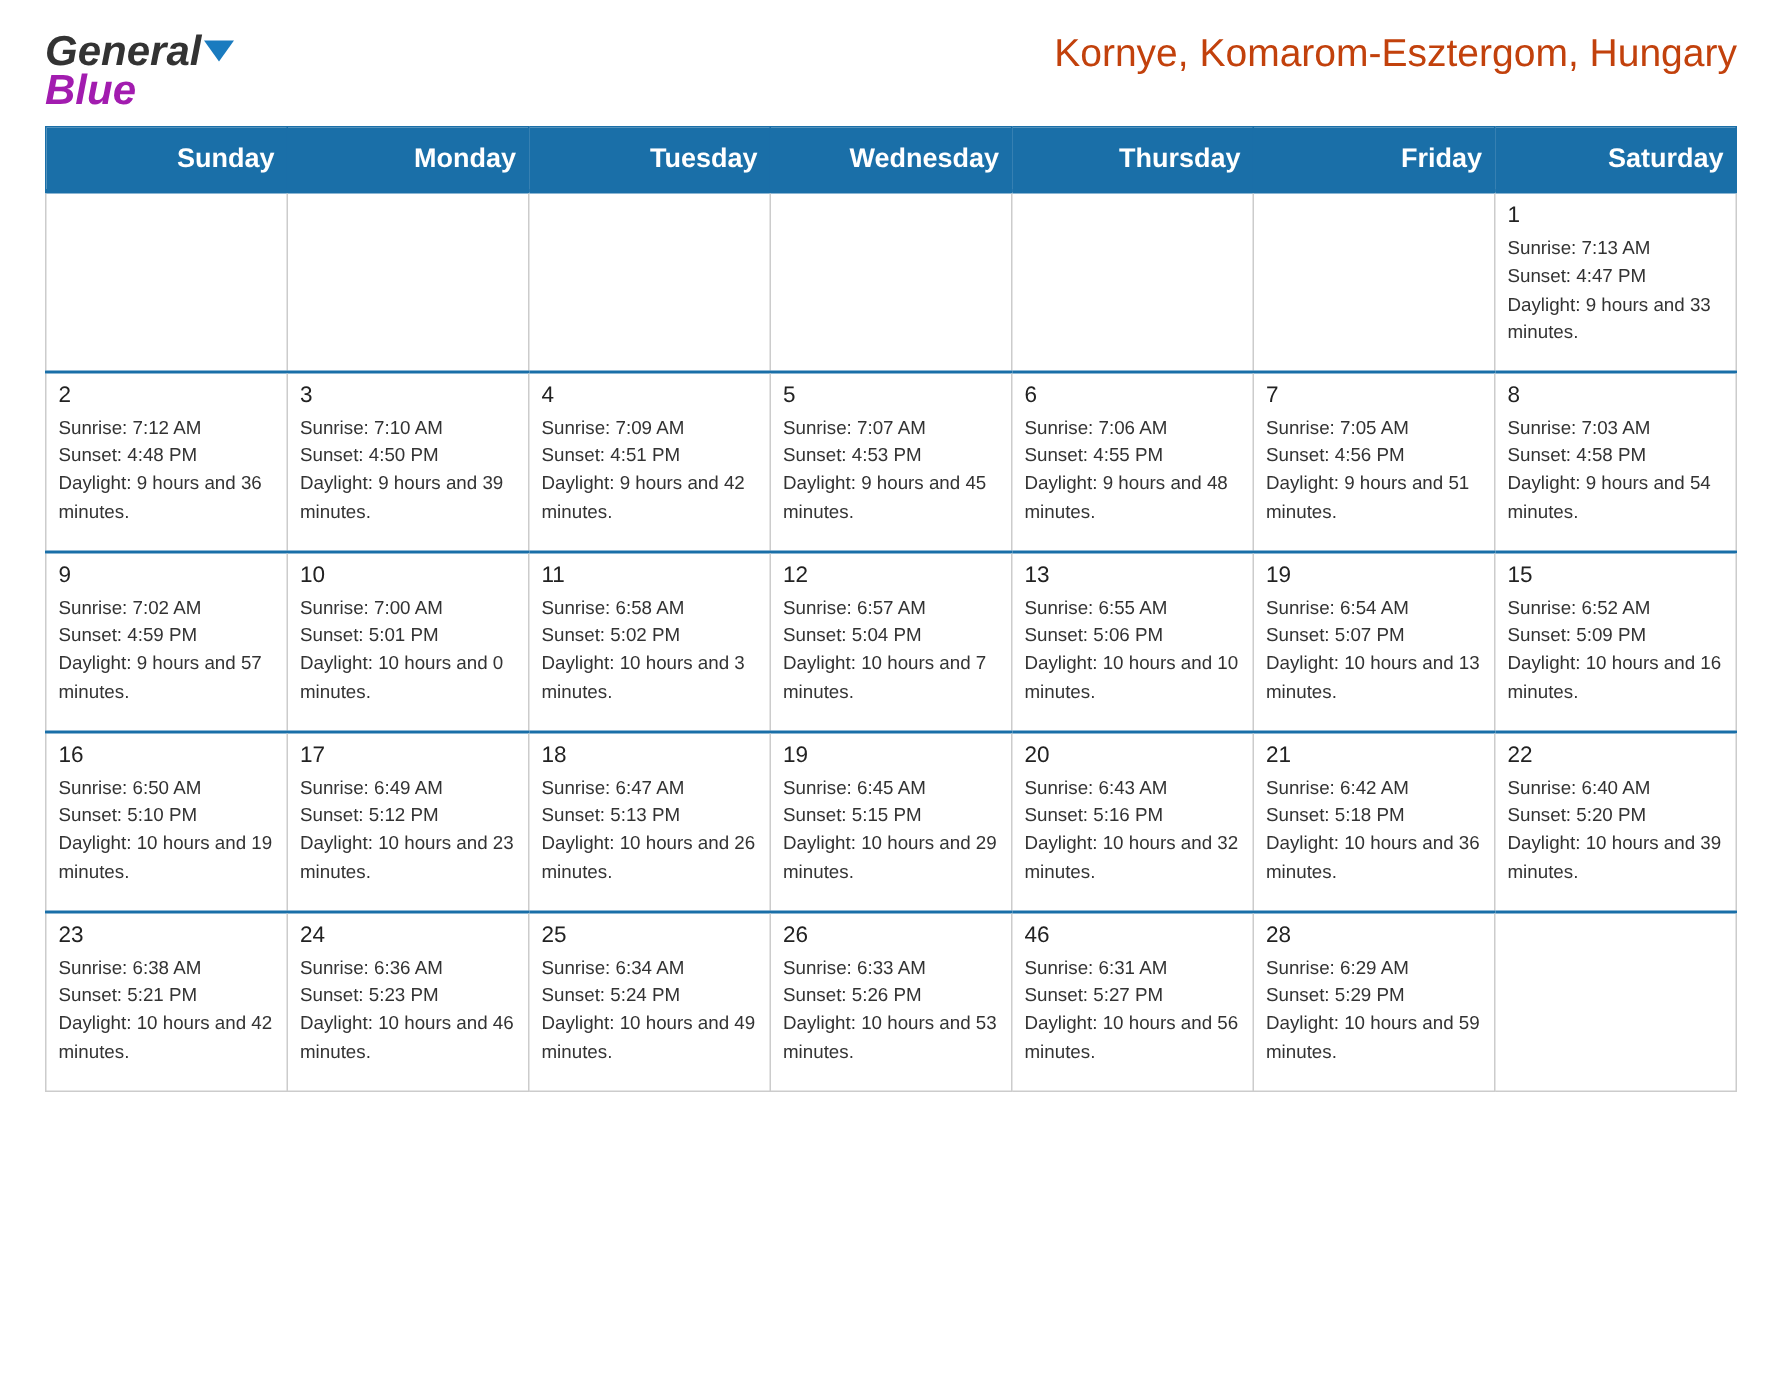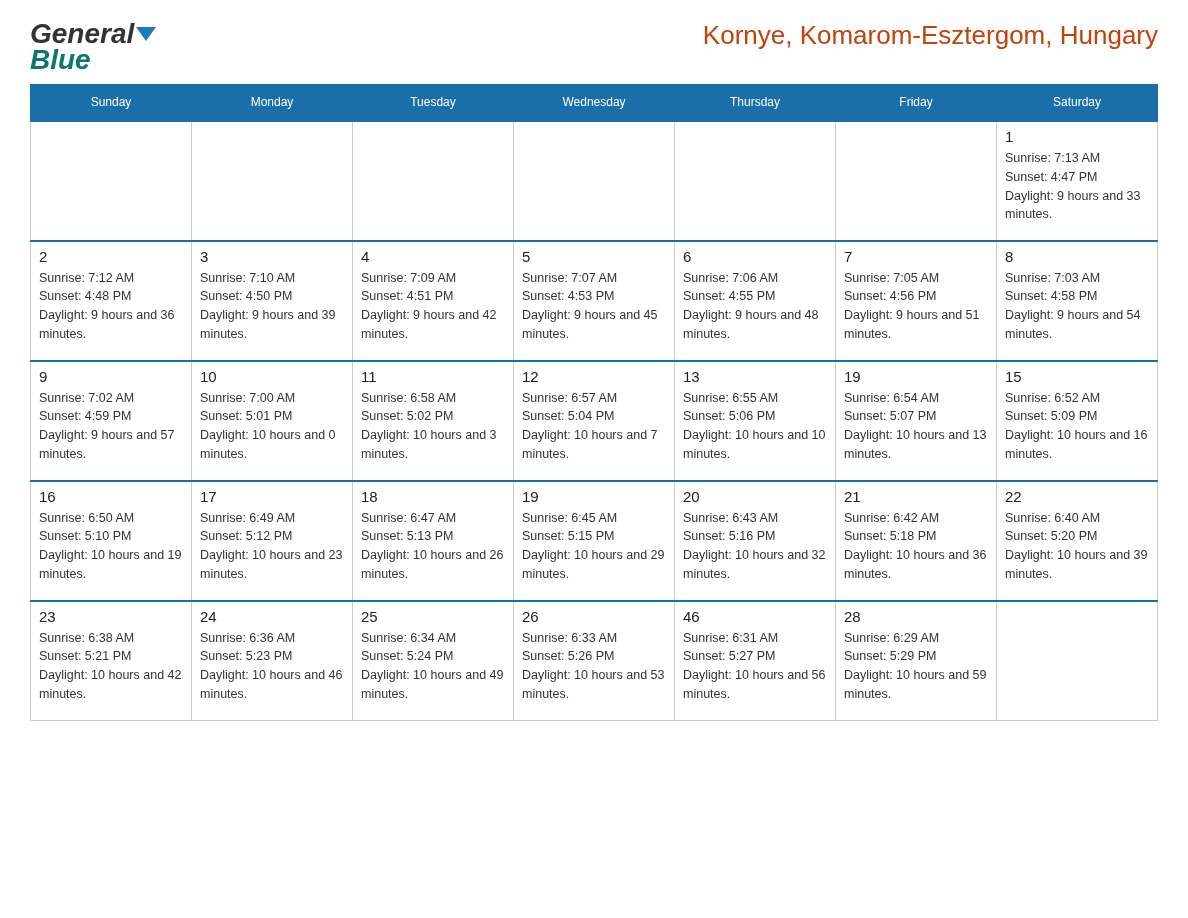--- a/index.html
+++ b/index.html
@@ -54,24 +54,24 @@
       margin-left: 11px;
     }
     table {
       width: 100%;
       border-collapse: collapse;
       margin-top: 10px;
     }
     thead tr th {
       background-color: #1a6fa8;
       color: #fff;
-      font-size: 12px;
-      font-weight: normal;
+      font-size: 18px;
+      font-weight: bold;
       padding: 10px 8px;
-      text-align: center;
+      text-align: right;
       border: 1px solid #1a6fa8;
     }
     tbody tr td {
       border: 1px solid #ccc;
       vertical-align: top;
       padding: 6px 8px;
       font-size: 13px;
       color: #333;
       width: calc(100% / 7);
       height: 120px;
@@ -101,21 +101,21 @@
   </style>
 </head>
 <body>
 
 <div class="header">
   <div class="logo">
     <div style="display:flex;align-items:center;">
       <span class="logo-text">General</span>
       <span class="logo-triangle"></span>
     </div>
-    <span class="logo-text" style="color:#0f766e;margin-top:-2px;">Blue</span>
+    <span class="logo-text" style="color:#a21caf;margin-top:-2px;">Blue</span>
   </div>
   <div class="title-block">
     <div class="calendar-subtitle">Kornye, Komarom-Esztergom, Hungary</div>
   </div>
 </div>
 
 <table>
   <thead>
     <tr>
       <th>Sunday</th>

